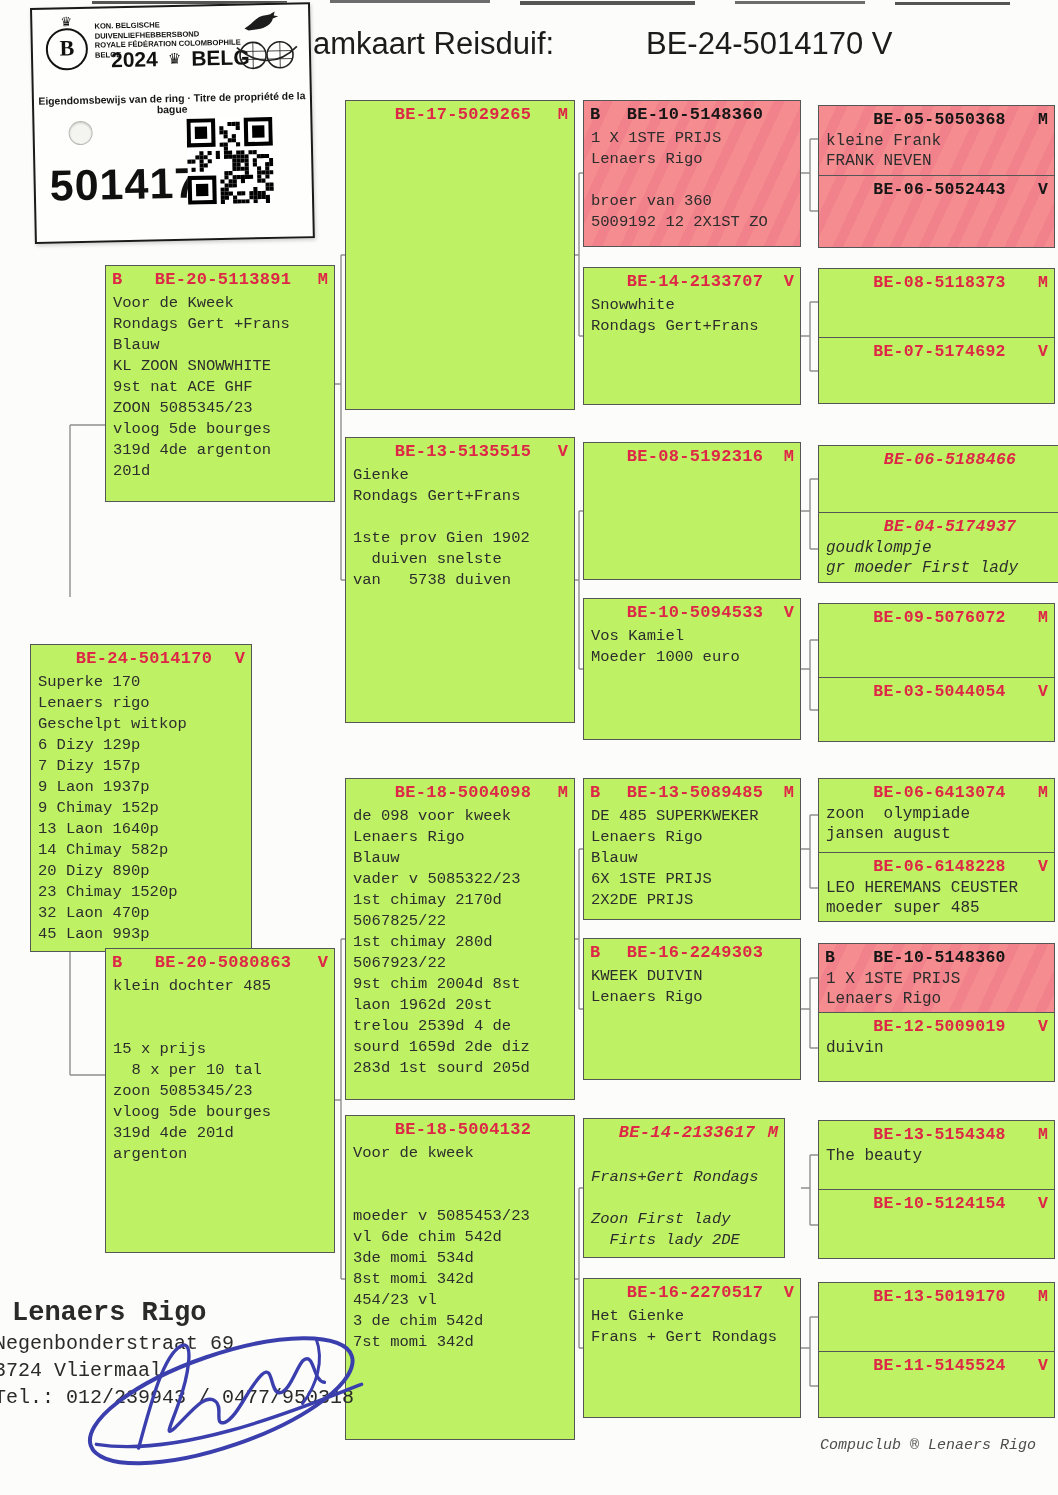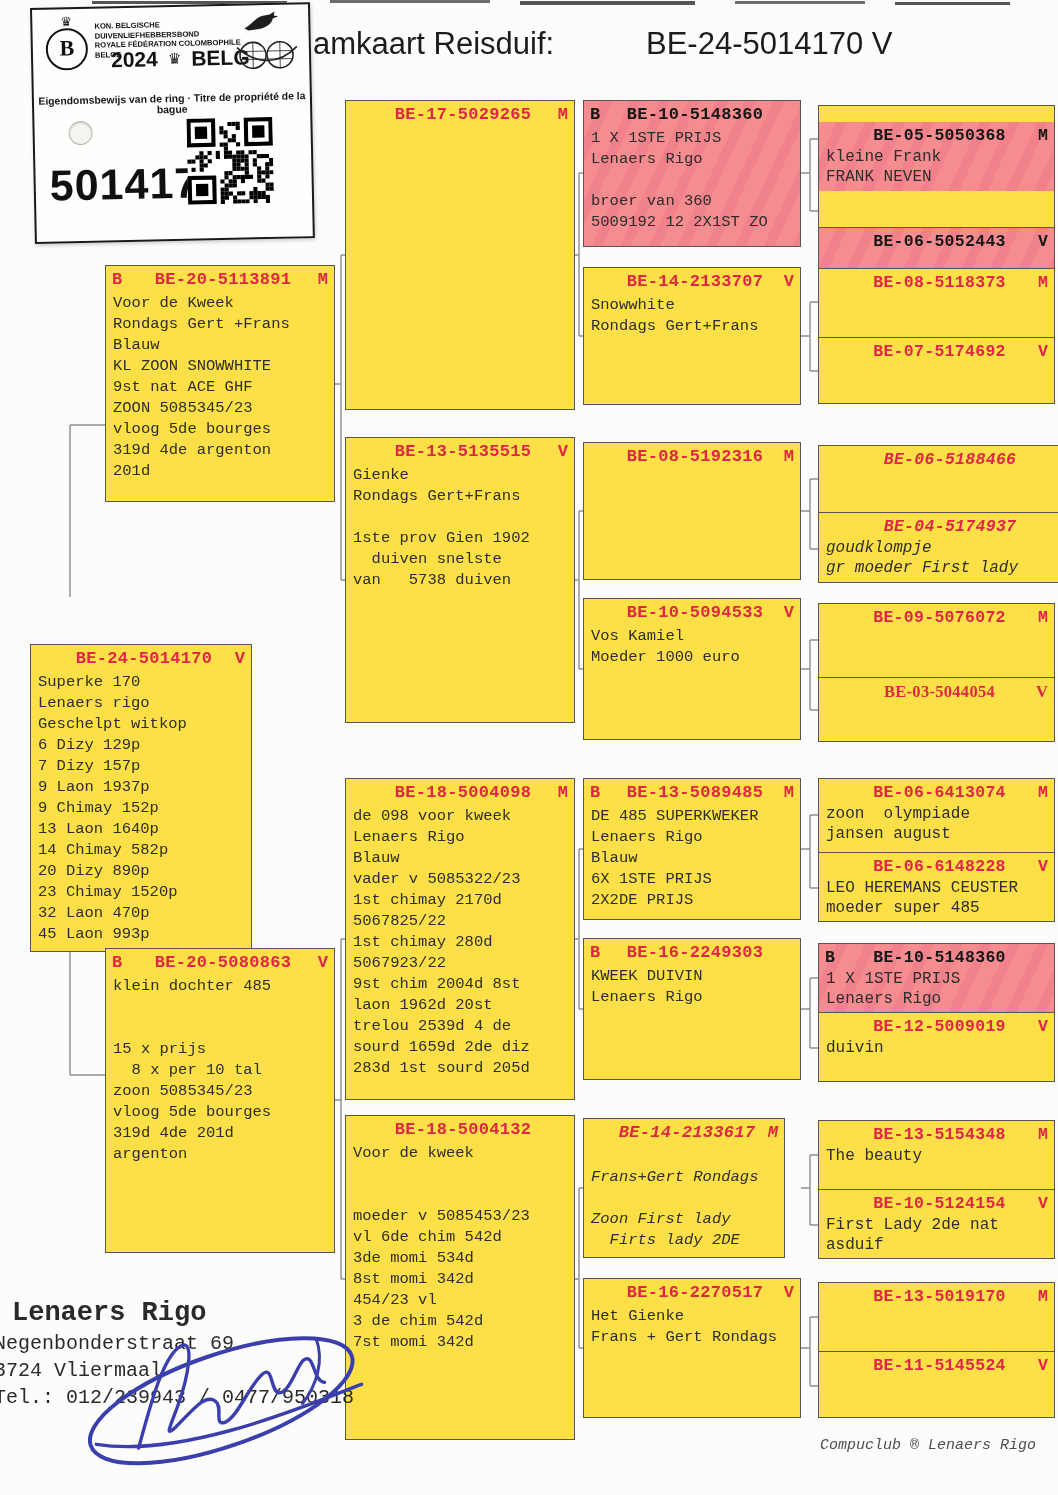--- a/index.html
+++ b/index.html
@@ -1,21 +1,21 @@
 <!DOCTYPE html>
 <html><head>
 <meta charset="utf-8">
 <style>
   html,body{margin:0;padding:0;background:#e8e8e6;}
   .page{position:relative;width:1058px;height:1495px;margin:0 auto;background:#fcfcfa;overflow:hidden;
         font-family:"Liberation Mono","DejaVu Sans Mono",monospace;}
   .art{position:absolute;background:#555;}
   .connectors{position:absolute;left:0;top:0;pointer-events:none;}
   
-  .box,.pair{position:absolute;background:#fde047;border:1.5px solid #565656;box-sizing:border-box;z-index:2;}
+  .box,.pair{position:absolute;background:#bef264;border:1.5px solid #565656;box-sizing:border-box;z-index:2;}
   .hdr{display:flex;align-items:baseline;padding:3px 6px 0;font-weight:700;font-size:17px;line-height:21px;color:#de2746;}
   .bflag{width:28px;}
   .code{flex:1;text-align:center;letter-spacing:.3px;}
   .sexl{width:22px;text-align:right;}
   .bodytxt{padding:3px 7px;font-size:15.5px;line-height:21px;white-space:pre-wrap;color:#2d2d2d;}
   .red{background:repeating-linear-gradient(115deg,#f58d90 0 16px,#f1818a 16px 26px);}
   .red > .hdr{color:#161616;}
   .cell{box-sizing:border-box;overflow:hidden;}
   .cell + .cell{border-top:1.5px solid #565656;}
   .cell.red > .hdr{color:#161616;}
@@ -443,30 +443,30 @@
     <div class="hdr">
         <span class="bflag"></span>
         <span class="code">BE-16-2270517</span>
         <span class="sexl">V</span>
       </div>
     <div class="bodytxt">Het Gienke
 Frans + Gert Rondags</div>
   </div>
 
   <div class="pair" style="left:818px;top:105px;width:237px;">
-    <div class="cell red" style="height:69px;margin-top:16px;">
+    <div class="cell red" style="height:69px;">
       <div class="hdr">
           <span class="bflag"></span>
           <span class="code">BE-05-5050368</span>
           <span class="sexl">M</span>
         </div>
       <div class="bodytxt">kleine Frank
 FRANK NEVEN</div>
     </div>
-    <div class="cell red" style="height:72px;margin-top:36px;">
+    <div class="cell red" style="height:72px;">
       <div class="hdr">
           <span class="bflag"></span>
           <span class="code">BE-06-5052443</span>
           <span class="sexl">V</span>
         </div>
     </div>
   </div>
 
   <div class="pair" style="left:818px;top:268px;width:237px;">
     <div class="cell" style="height:68px;">
@@ -509,21 +509,21 @@
 
   <div class="pair" style="left:818px;top:603px;width:237px;">
     <div class="cell" style="height:73px;">
       <div class="hdr">
           <span class="bflag"></span>
           <span class="code">BE-09-5076072</span>
           <span class="sexl">M</span>
         </div>
       <div class="bodytxt"></div>
     </div>
-    <div class="cell" style="height:64px;font-family:Liberation Serif, serif;">
+    <div class="cell" style="height:64px;">
       <div class="hdr">
           <span class="bflag"></span>
           <span class="code">BE-03-5044054</span>
           <span class="sexl">V</span>
         </div>
       <div class="bodytxt"></div>
     </div>
   </div>
 
   <div class="pair" style="left:818px;top:778px;width:237px;">
@@ -575,22 +575,20 @@
           <span class="sexl">M</span>
         </div>
       <div class="bodytxt">The beauty</div>
     </div>
     <div class="cell" style="height:69px;">
       <div class="hdr">
           <span class="bflag"></span>
           <span class="code">BE-10-5124154</span>
           <span class="sexl">V</span>
         </div>
-      <div class="bodytxt">First Lady 2de nat
-asduif</div>
     </div>
   </div>
 
   <div class="pair" style="left:818px;top:1282px;width:237px;">
     <div class="cell" style="height:68px;">
       <div class="hdr">
           <span class="bflag"></span>
           <span class="code">BE-13-5019170</span>
           <span class="sexl">M</span>
         </div>

